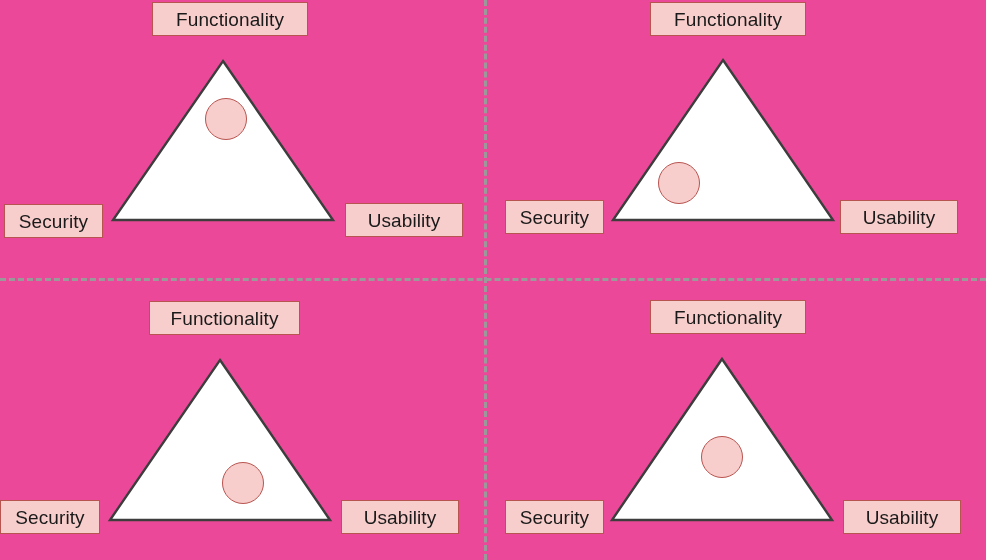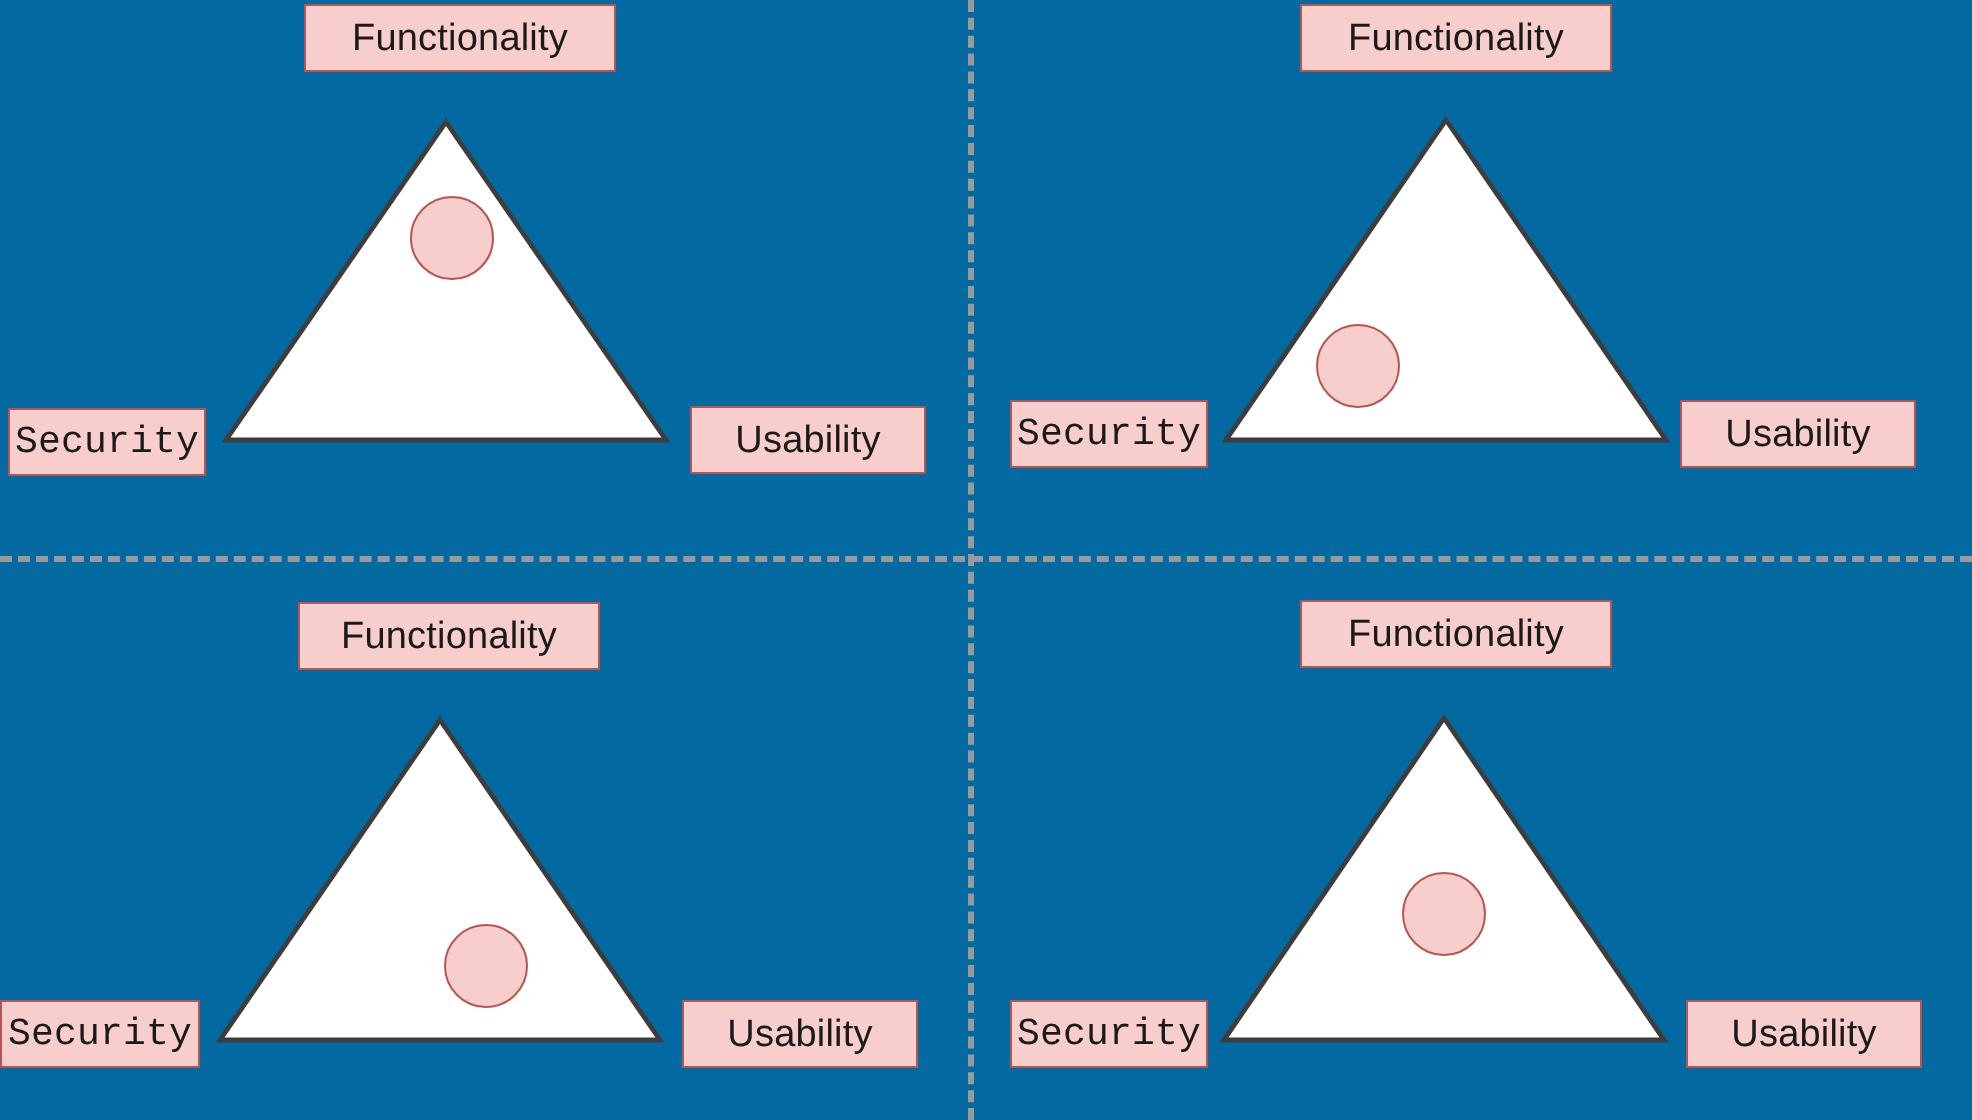--- a/index.html
+++ b/index.html
@@ -11,21 +11,21 @@
   body {
     width: 986px;
     height: 560px;
     font-family: "Liberation Sans", sans-serif;
     overflow: hidden;
   }
   #canvas {
     position: relative;
     width: 986px;
     height: 560px;
-    background: #0369a1;
+    background: #ec4899;
   }
 
   
   .divider-h {
     position: absolute;
     left: 0;
     width: 986px;
     height: 0;
     border-top: 3px dashed #9a9a9a;
   }
@@ -60,21 +60,20 @@
     white-space: nowrap;
     letter-spacing: 0.1px;
   }
   .chip-functionality {
     height: 34px;
     padding: 0 9px;
   }
   .chip-security {
     height: 34px;
     padding: 0 8px;
-    font-family: Liberation Mono, monospace;
   }
   .chip-usability {
     height: 34px;
     padding: 0 27px;
   }
 
   
   .tri-wrap {
     position: absolute;
     pointer-events: none;

